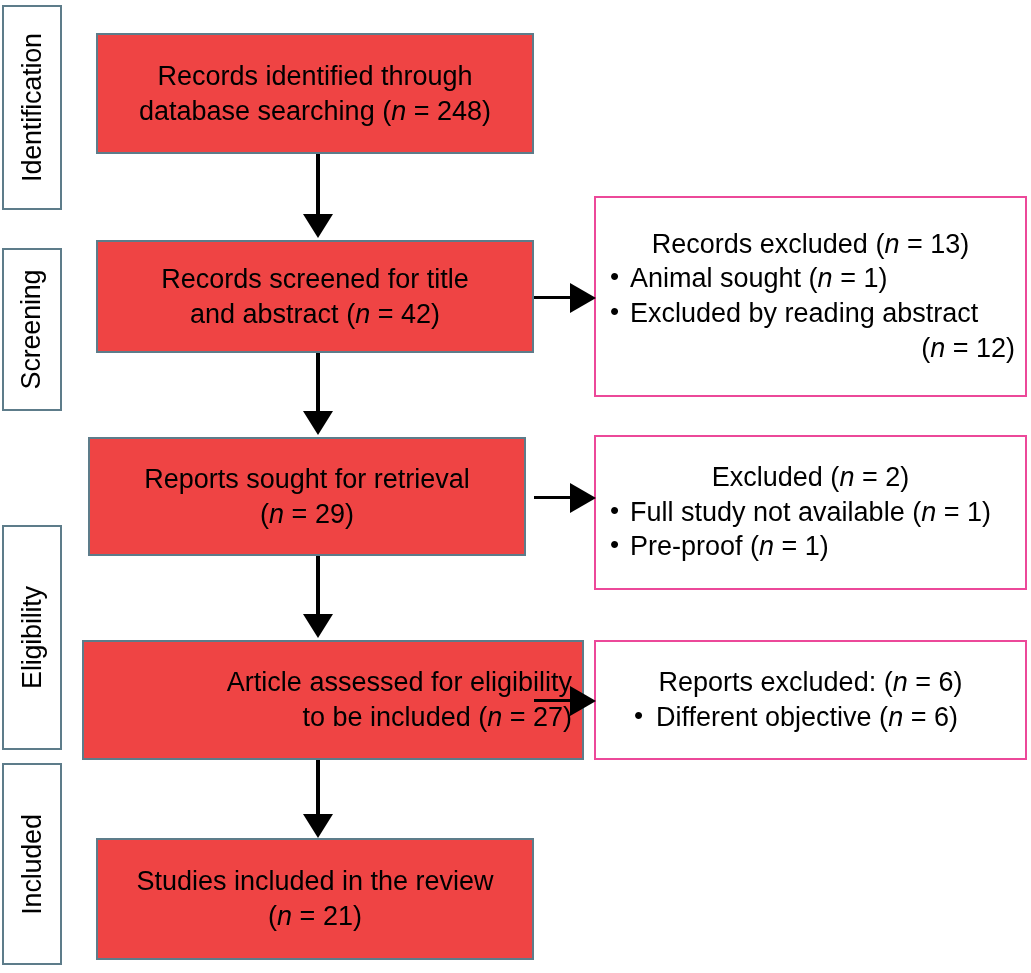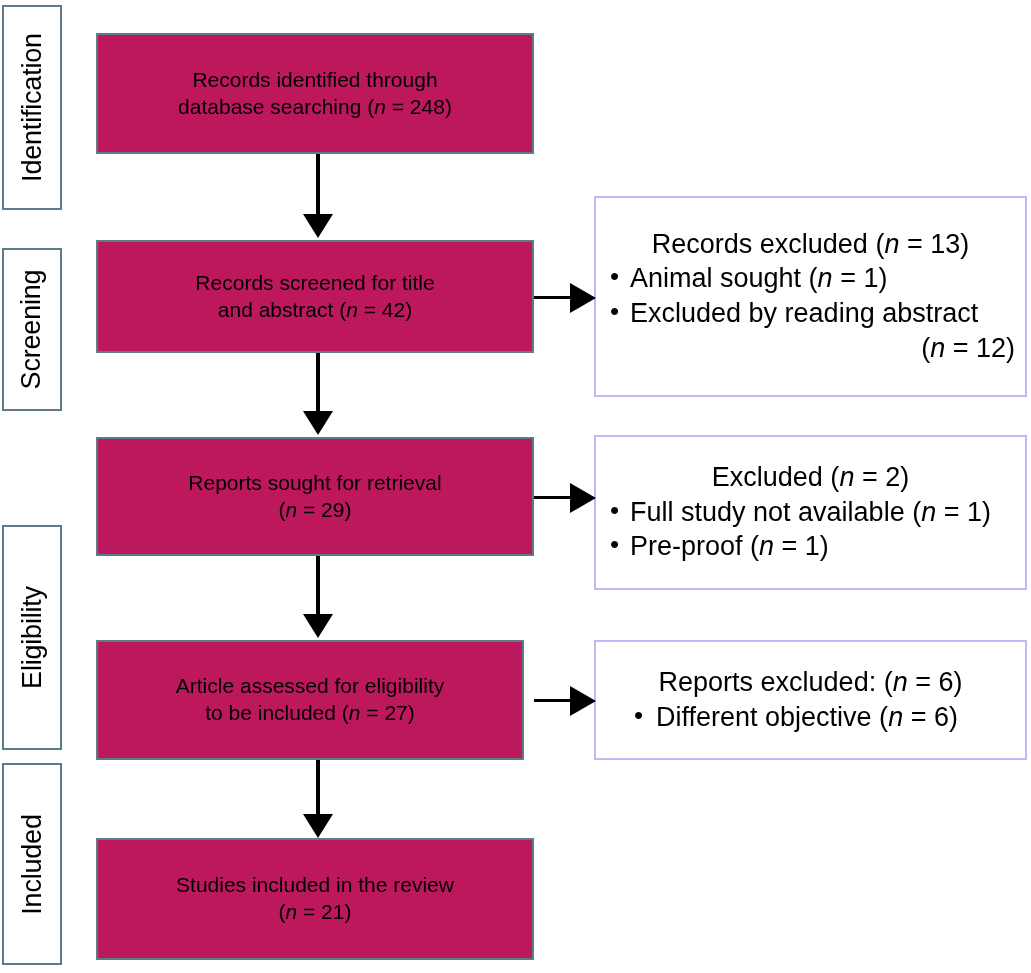--- a/index.html
+++ b/index.html
@@ -33,37 +33,37 @@
     font-size: 27px;
     color: #000000;
     letter-spacing: -0.2px;
     line-height: 1;
   }
 
   
   .flow-box {
     position: absolute;
     border: 2px solid #5d7c8a;
-    background: #be185d;
+    background: #ef4444;
     display: flex;
     flex-direction: column;
     align-items: center;
     justify-content: center;
     text-align: center;
     color: #000000;
-    font-size: 21px;
+    font-size: 27px;
     line-height: 1.28;
     padding: 4px 10px;
   }
   .flow-box .line { white-space: nowrap; }
 
   
   .side-box {
     position: absolute;
-    border: 2px solid #c4b5fd;
+    border: 2px solid #ec4899;
     background: #ffffff;
     color: #000000;
     font-size: 27px;
     line-height: 1.28;
     padding: 7px 10px 8px 10px;
     display: flex;
     flex-direction: column;
     justify-content: center;
   }
   .side-title {
@@ -140,26 +140,26 @@
   <div class="flow-box" style="left:96px; top:33px; width:438px; height:121px;">
     <div class="line">Records identified through</div>
     <div class="line"><span>database searching (</span><span class="n-var">n</span><span> = 248)</span></div>
   </div>
 
   <div class="flow-box" style="left:96px; top:240px; width:438px; height:113px;">
     <div class="line">Records screened for title</div>
     <div class="line"><span>and abstract (</span><span class="n-var">n</span><span> = 42)</span></div>
   </div>
 
-  <div class="flow-box" style="left:96px; top:437px; width:438px; height:119px;">
+  <div class="flow-box" style="left:88px; top:437px; width:438px; height:119px;">
     <div class="line">Reports sought for retrieval</div>
     <div class="line"><span>(</span><span class="n-var">n</span><span> = 29)</span></div>
   </div>
 
-  <div class="flow-box" style="left:96px; top:640px; width:428px; height:120px;">
+  <div class="flow-box" style="left:82px; top:640px; width:502px; height:120px;align-items:flex-end;">
     <div class="line">Article assessed for eligibility</div>
     <div class="line"><span>to be included (</span><span class="n-var">n</span><span> = 27)</span></div>
   </div>
 
   <div class="flow-box" style="left:96px; top:838px; width:438px; height:122px;">
     <div class="line">Studies included in the review</div>
     <div class="line"><span>(</span><span class="n-var">n</span><span> = 21)</span></div>
   </div>
 
   <div class="side-box" style="left:594px; top:196px; width:433px; height:201px;">

